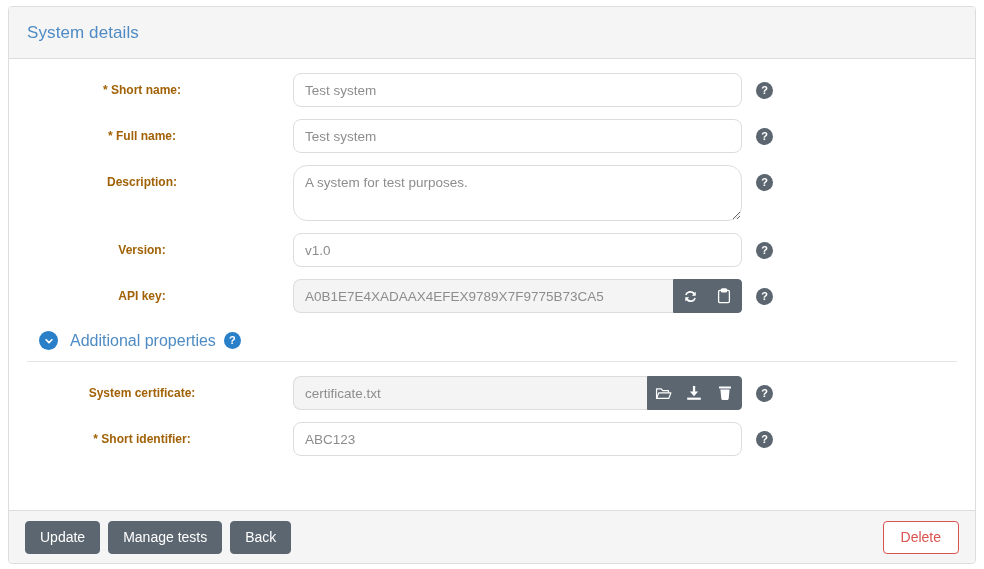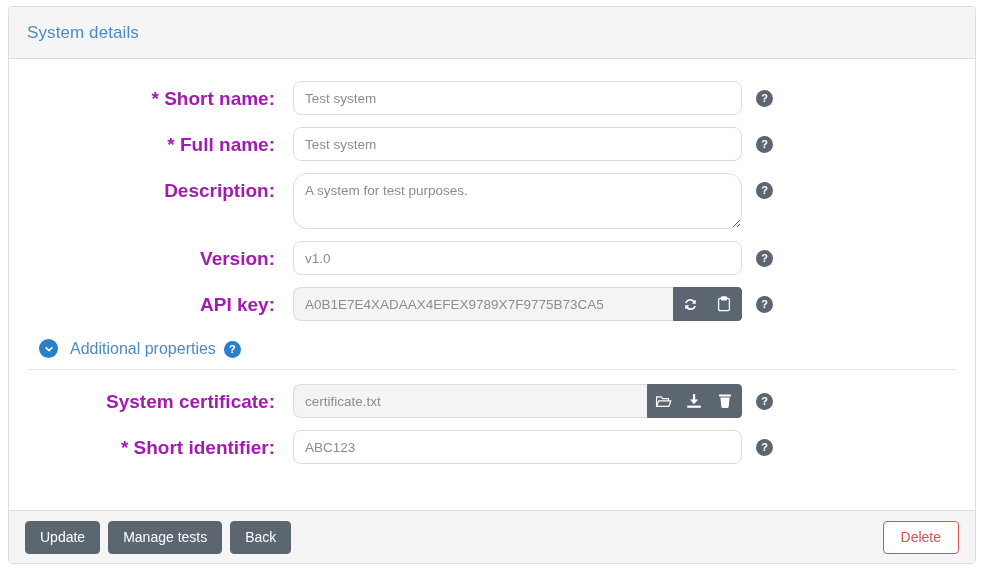--- a/index.html
+++ b/index.html
@@ -14,21 +14,20 @@
   .panel {
     position: absolute;
     left: 8px; top: 6px;
     width: 968px; height: 558px;
     background: #ffffff;
     border: 1px solid #dddddd;
     border-radius: 4px;
     display: flex;
     flex-direction: column;
     overflow: hidden;
-    gap: 8px;
   }
 
   
   .panel-header {
     height: 52px;
     flex: 0 0 52px;
     background: #f5f5f5;
     border-bottom: 1px solid #dddddd;
     display: flex;
     align-items: center;
@@ -52,26 +51,26 @@
   .form-row {
     display: flex;
     align-items: flex-start;
     margin-bottom: 12px;
     padding-right: 18px;
   }
 
   .form-label {
     width: 284px;
     flex: 0 0 284px;
-    text-align: right;
+    text-align: center;
     padding-right: 18px;
     padding-top: 9px;
-    font-size: 19px;
+    font-size: 12px;
     font-weight: bold;
-    color: #a21caf;
+    color: #a16207;
     line-height: 17px;
     white-space: nowrap;
   }
 
   .control-wrap {
     width: 449px;
     flex: 0 0 449px;
     position: relative;
     display: flex;
   }
@@ -152,21 +151,21 @@
     flex: 0 0 17px;
     cursor: pointer;
     user-select: none;
     font-family: "Liberation Sans", sans-serif;
   }
   .help-icon.blue { background: #2a7fc9; margin-left: 8px; margin-top: 0; }
 
   
   .section-head {
     display: flex;
-    align-items: flex-end;
+    align-items: center;
     padding: 6px 18px 0 30px;
     margin-top: 6px;
   }
   .chevron-circle {
     width: 19px; height: 19px;
     border-radius: 50%;
     background: #2a7fc9;
     display: flex;
     align-items: center;
     justify-content: center;

